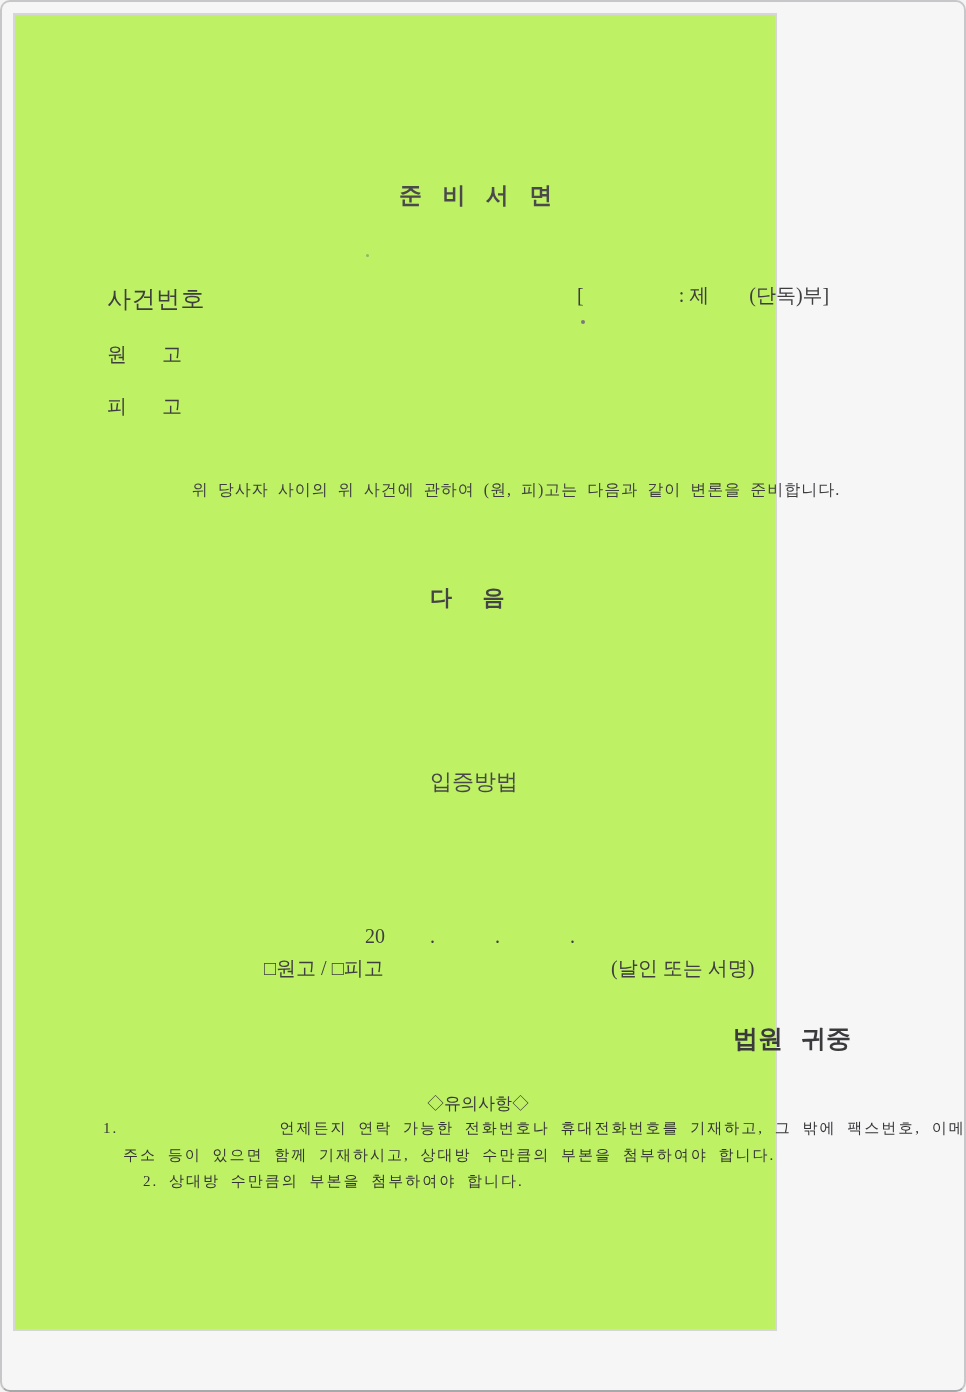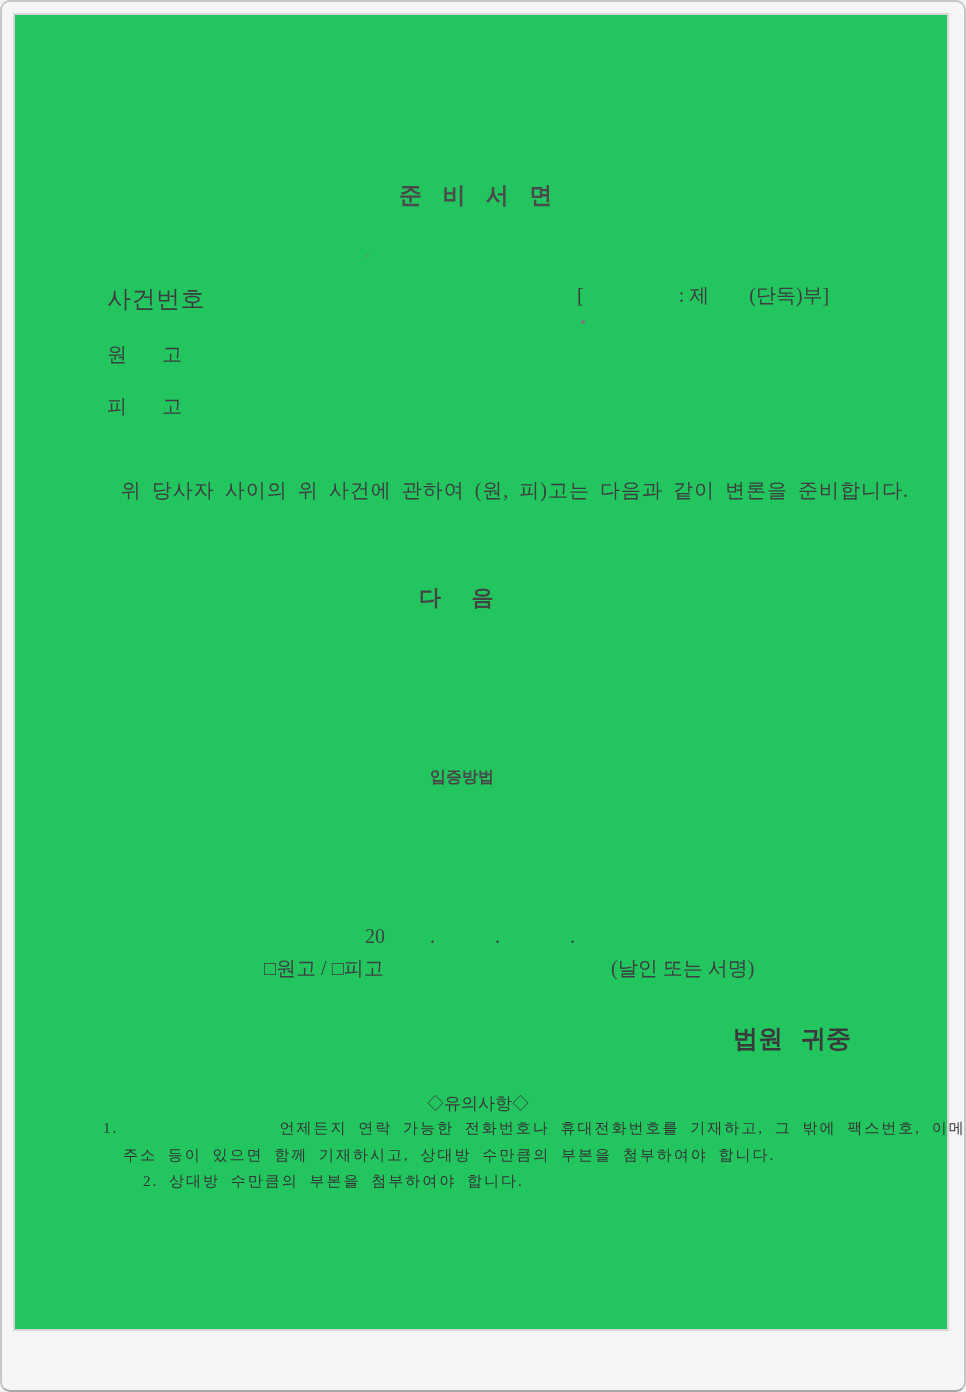--- a/index.html
+++ b/index.html
@@ -24,51 +24,51 @@
     border-bottom-color: #a8a8aa;
     border-radius: 10px;
     background: #f6f6f7;
     box-sizing: border-box;
   }
   
   .page {
     position: absolute;
     left: 13px;
     top: 13px;
-    width: 936px;
+    width: 764px;
     height: 1318px;
-    background: #22c55e;
+    background: #bef264;
     border: 2px solid #d6d6d8;
     box-sizing: border-box;
   }
   .abs { position: absolute; white-space: pre; color: #3e3e40; }
   .serif { font-family: "Liberation Serif", serif; }
   .sans  { font-family: "Liberation Sans", sans-serif; }
 
   .doc-title {
     left: 384px; top: 165px;
     font-size: 23px; font-weight: 600;
     letter-spacing: 2px; word-spacing: 10px;
     color: #4a4a4c;
   }
   .case-label   { left: 92px;  top: 268px; font-size: 24px; letter-spacing: 0.5px; }
   .court-part   { left: 562px; top: 267px; font-size: 20px; text-align: right; }
   .plaintiff    { left: 92px;  top: 326px; font-size: 20px; }
   .defendant    { left: 92px;  top: 378px; font-size: 20px; }
 
   .body-par {
-    left: 92px; top: 455px;
+    left: 100px; top: 455px;
     width: 802px;
-    font-size: 20px; line-height: 40px;
+    font-size: 16px; line-height: 40px;
     letter-spacing: 1px; word-spacing: 4px;
     white-space: normal;
-    text-align: right;
+    text-align: center;
   }
-  .daum     { left: 404px; top: 568px; font-size: 22px; font-weight: 600; color: #444446; }
-  .evidence { left: 415px; top: 752px; font-size: 16px; font-weight: 700; color: #48484a; }
+  .daum     { left: 415px; top: 568px; font-size: 22px; font-weight: 600; color: #444446; }
+  .evidence { left: 415px; top: 752px; font-size: 22px; font-weight: 400; color: #48484a; }
 
   .date-line  { left: 350px; top: 866px; font-size: 20px; margin-top: 44px; }
   .checkboxes { left: 249px; top: 940px; font-size: 20px; }
   .seal-note  { left: 596px; top: 940px; font-size: 20px; }
 
   .court-addressee {
     left: 718px; top: 1007px;
     font-size: 25px; font-weight: 600;
     word-spacing: 2px; color: #3a3a3c;
   }

